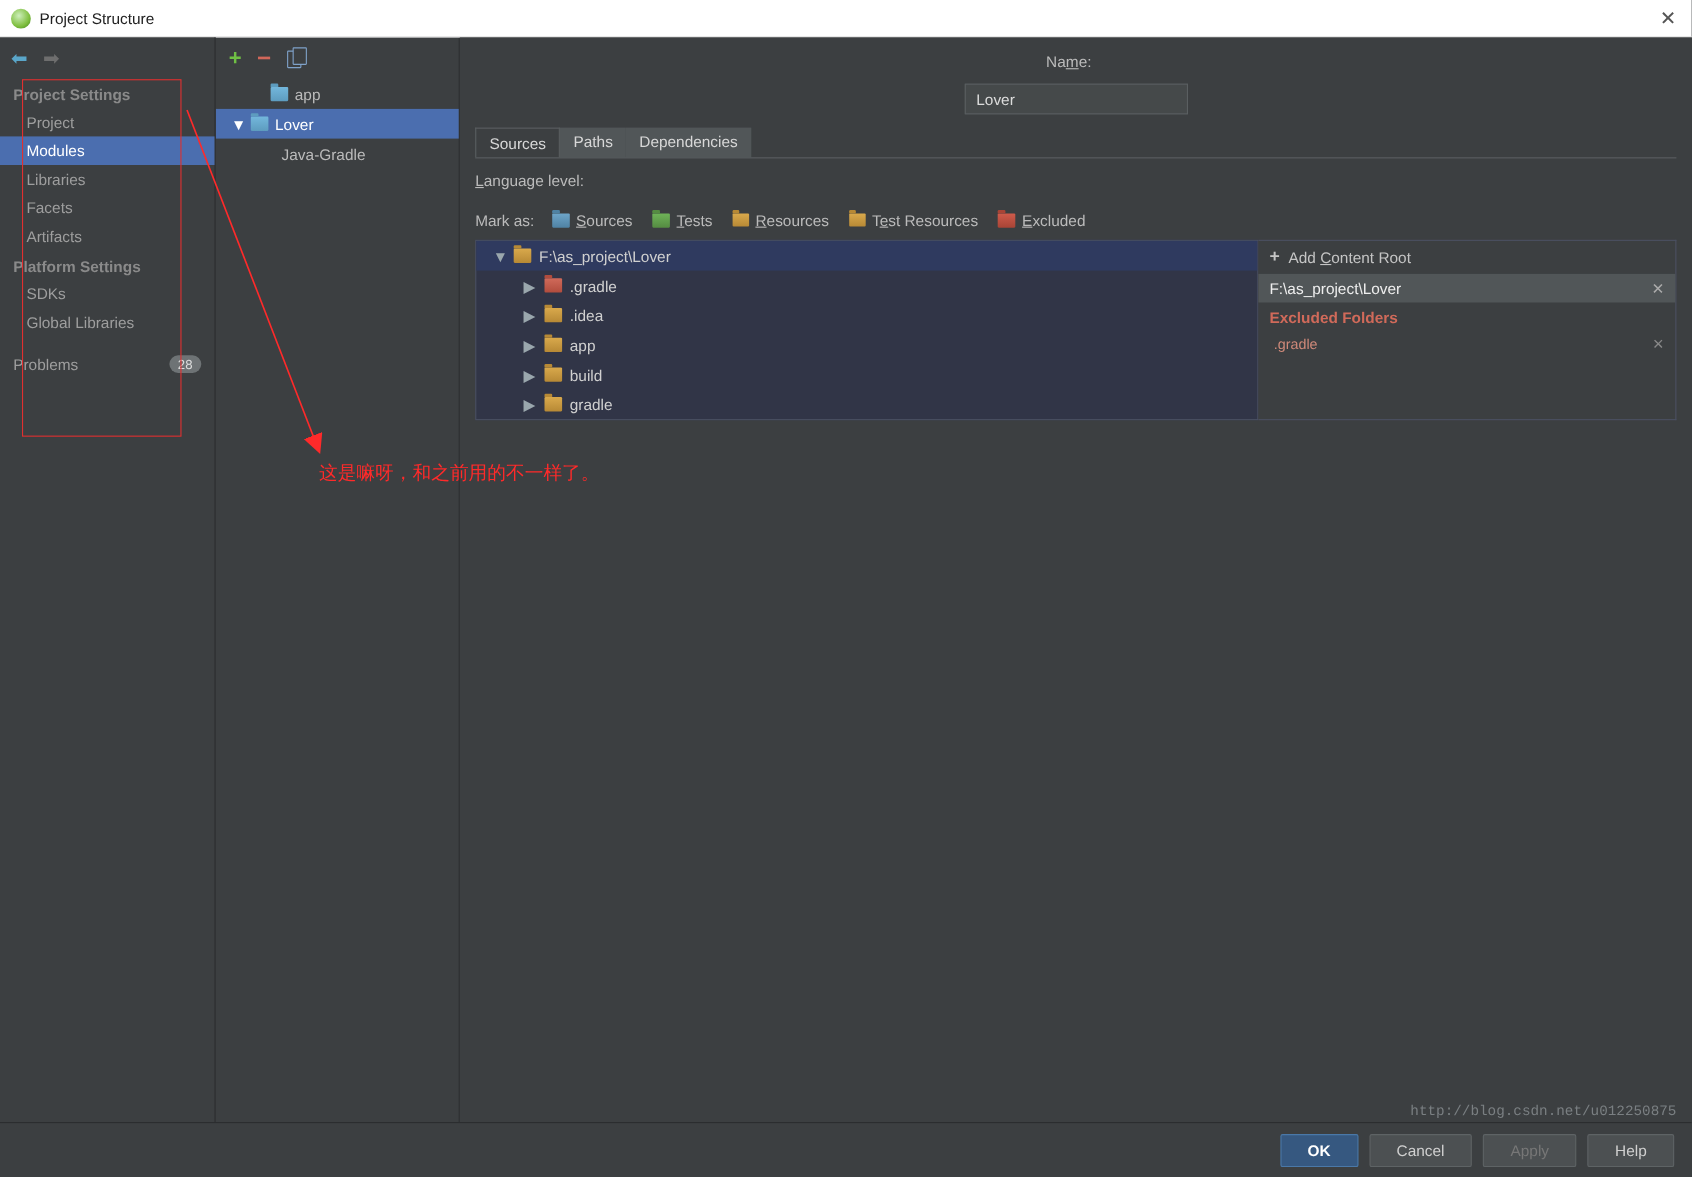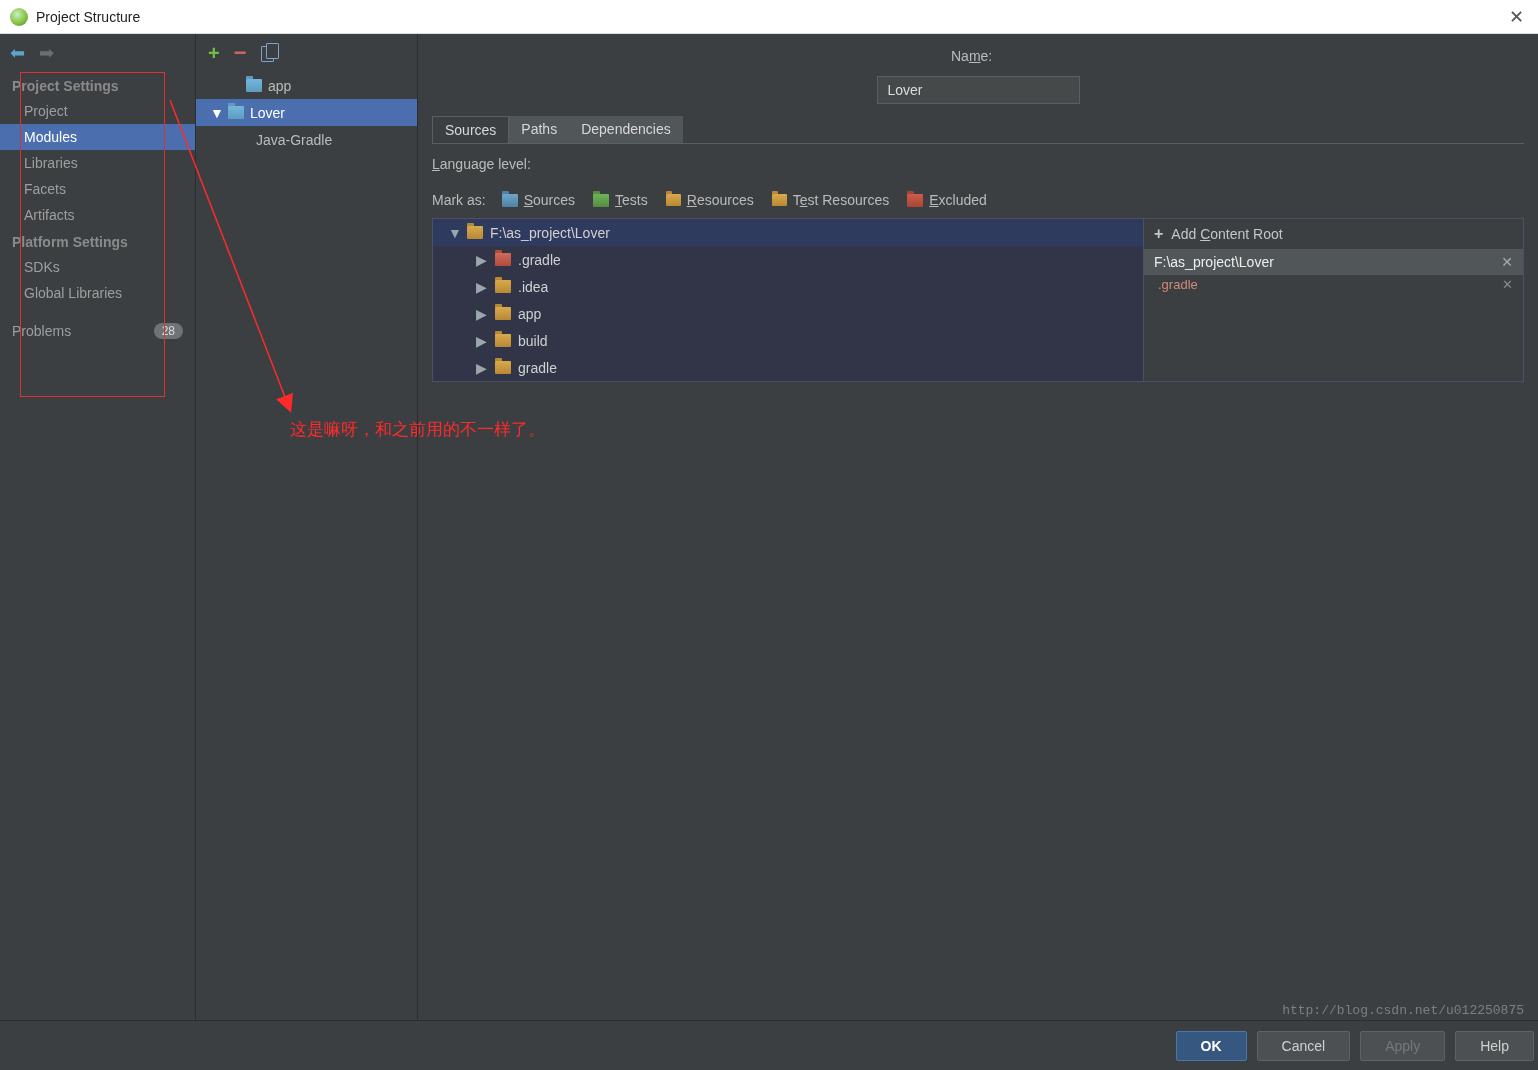--- a/index.html
+++ b/index.html
@@ -89,21 +89,21 @@
 .content-root { width: 380px; background: #3c3f41; border: 1px solid #4b5062; border-left: none; display: flex; flex-direction: column; }
 .cr-header { height: 30px; display: flex; align-items: center; gap: 8px; padding-left: 10px; color: #c5c5c5; cursor: pointer; }
 .cr-header .plus { font-size: 16px; font-weight: bold; }
 .cr-path { background: #515658; color: #eeeeee; padding: 5px 10px; display: flex; justify-content: space-between; align-items: center; }
 .cr-path .x { color: #aaa; cursor: pointer; }
 .cr-section { color: #d06a5a; font-weight: bold; padding: 6px 10px; }
 .cr-item { color: #d08a7a; padding: 2px 10px 2px 14px; display: flex; justify-content: space-between; cursor: pointer; font-size: 13px; }
 .cr-item .x { color: #888; }
 
 
-.bottom { position: absolute; bottom: 0; left: 0; right: 0; height: 50px; background: #3c3f41; border-top: 1px solid #2b2d2f; display: flex; align-items: center; justify-content: flex-end; gap: 10px; padding-right: 4px; }
+.bottom { position: absolute; bottom: 0; left: 0; right: 0; height: 50px; background: #3c3f41; border-top: 1px solid #2b2d2f; display: flex; align-items: center; justify-content: flex-end; gap: 10px; padding-right: 16px; }
 .btn { padding: 6px 24px; background: #4c5052; border: 1px solid #5e6365; color: #d0d0d0; cursor: pointer; font-size: 14px; border-radius: 2px; }
 .btn.primary { background: #365880; border-color: #4a78a8; color: #ffffff; font-weight: bold; }
 .btn.disabled { color: #777; }
 
 
 .annotation-arrow { position: absolute; pointer-events: none; z-index: 10; }
 .annotation-text { position: absolute; color: #ff2a2a; font-size: 17px; pointer-events: none; z-index: 10; }
 .footer-watermark { position: absolute; right: 14px; bottom: 52px; color: #7a7f82; font-size: 13px; font-family: "Courier New", monospace; }
 </style>
 </head>
@@ -242,20 +242,21 @@
         </div>
       <div class="content-root">
         <div class="cr-header">
           <span class="plus">+</span>
           <span><span>Add </span><span style="text-decoration:underline">C</span><span>ontent Root</span></span>
         </div>
         <div class="cr-path">
           <span>F:\as_project\Lover</span>
           <span class="x">✕</span>
         </div>
+        <div class="cr-section">Excluded Folders</div>
         <div id="excluded-items">
             <div class="cr-item">
               <span>.gradle</span>
               <span class="x">✕</span>
             </div>
           </div>
       </div>
     </div>
   </div>
 </div>

